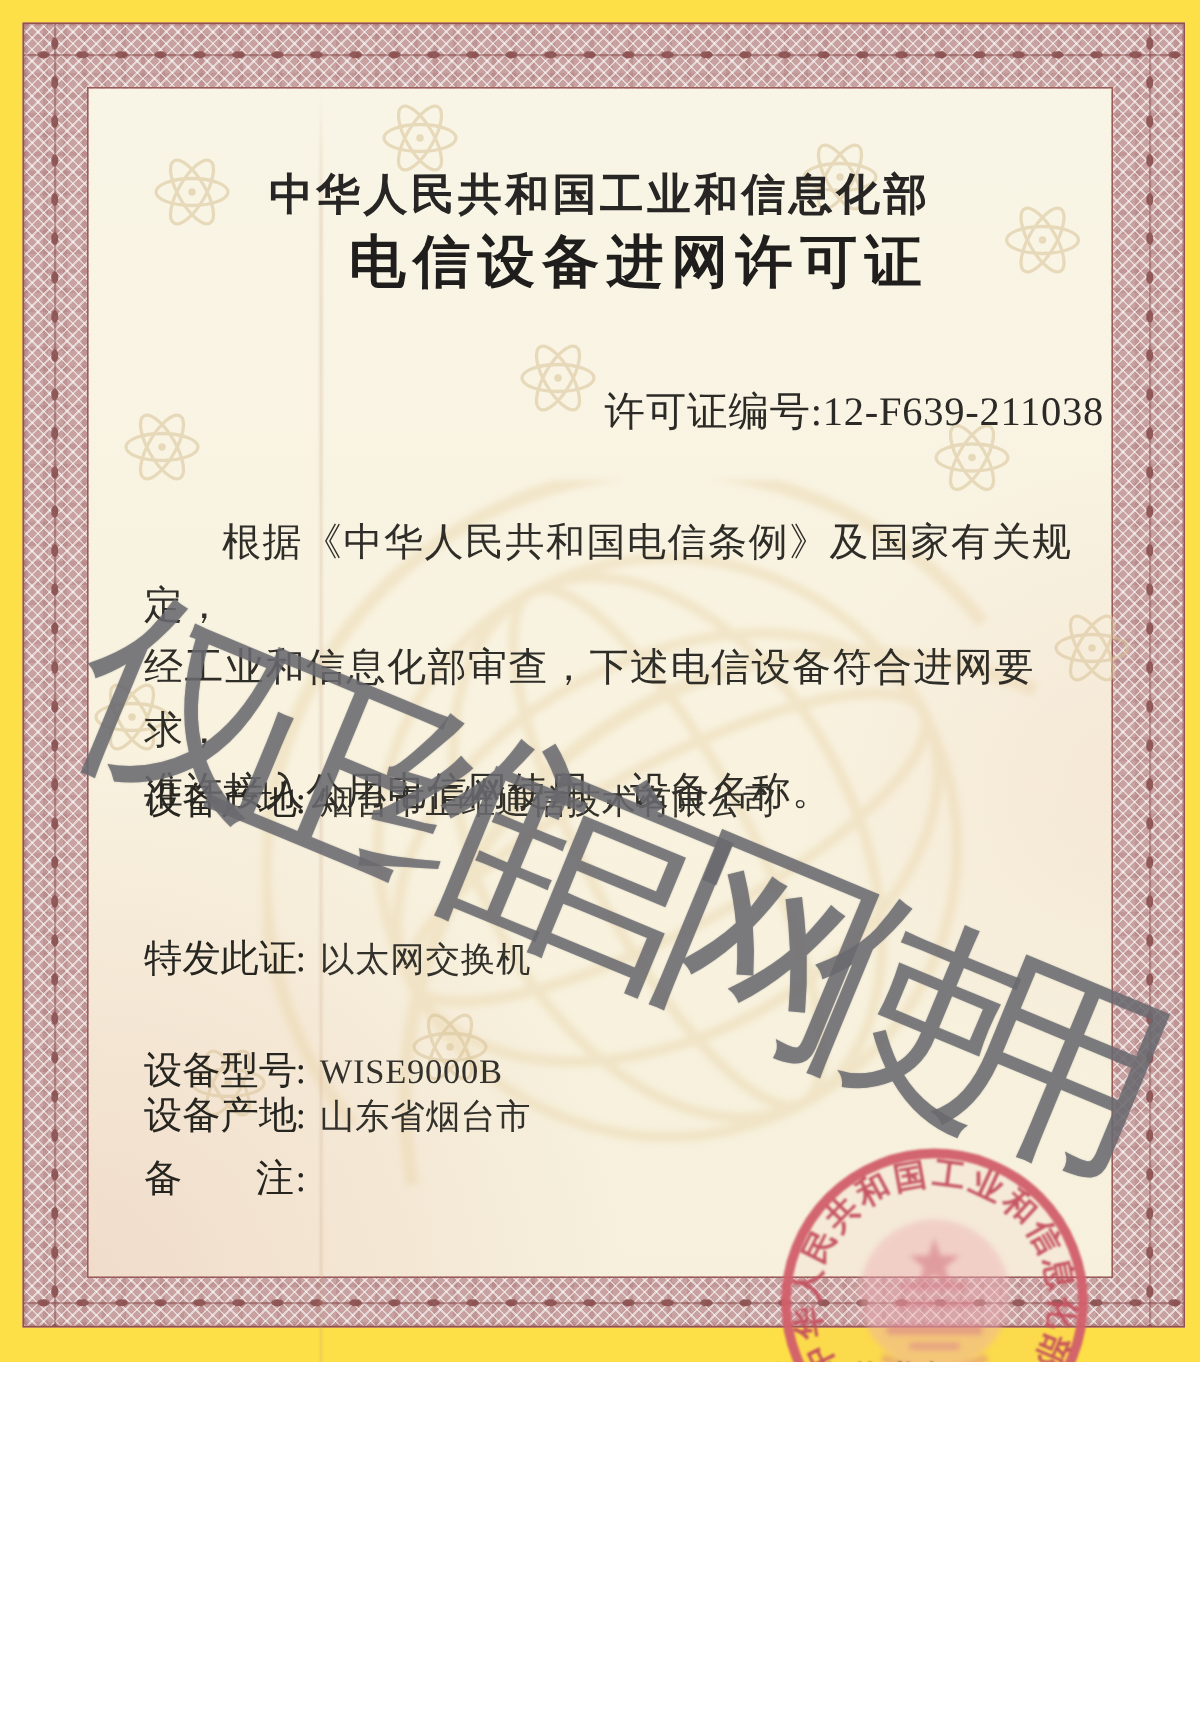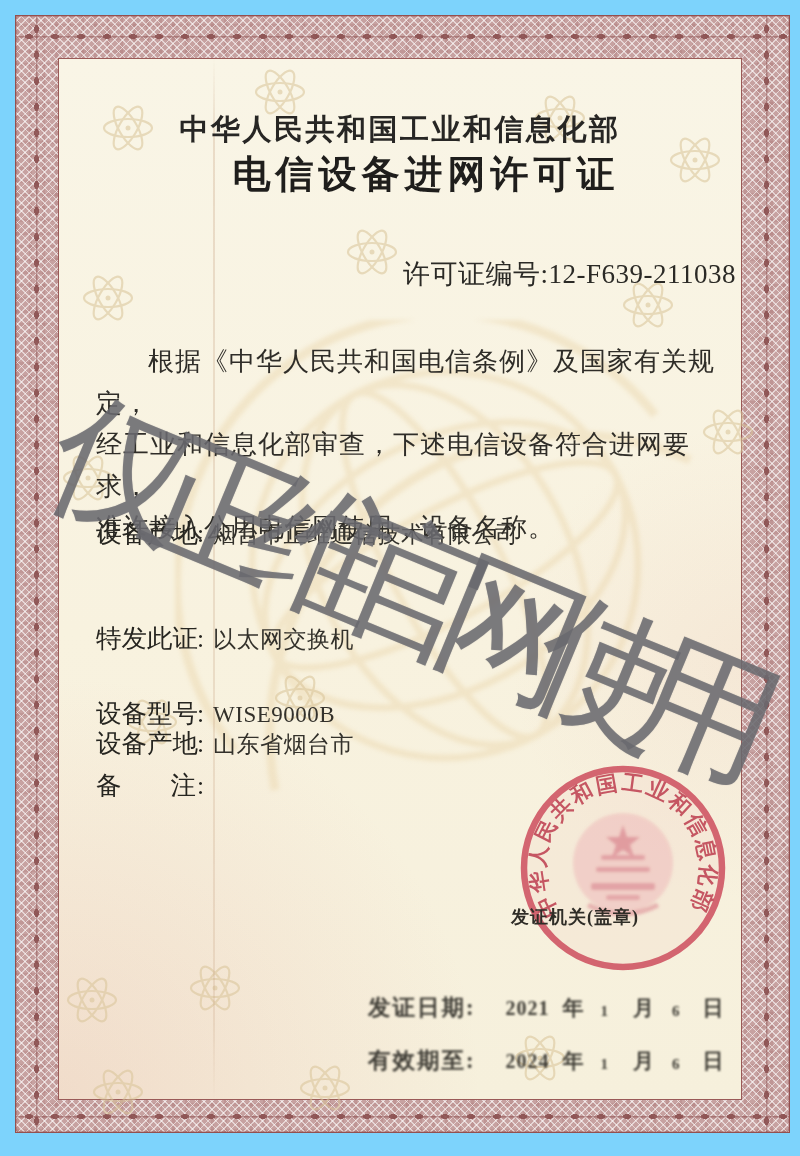--- a/index.html
+++ b/index.html
@@ -1,19 +1,19 @@
 <!DOCTYPE html>
 <html><head>
 <meta charset="utf-8">
 <style>
   * { margin:0; padding:0; box-sizing:border-box; }
   html,body { background:#ffffff; }
   .page {
-    position:relative; width:800px; height:1156px; overflow:hidden;
-    background:#7dd3fc;
+    position:relative; width:800px; height:908px; overflow:hidden;
+    background:#fde047;
     font-family:"Liberation Serif","DejaVu Serif",serif;
   }
   
   .frame {
     position:absolute; left:15px; top:15px; right:10px; bottom:23px;
     background-color:#c7a2a1;
     background-image:
       repeating-linear-gradient(45deg, rgba(255,255,255,.55) 0 1.2px, rgba(255,255,255,0) 1.2px 5.5px),
       repeating-linear-gradient(-45deg, rgba(255,255,255,.55) 0 1.2px, rgba(255,255,255,0) 1.2px 5.5px),
       repeating-linear-gradient(90deg, rgba(150,85,85,.16) 0 3px, rgba(150,85,85,0) 3px 13px),

